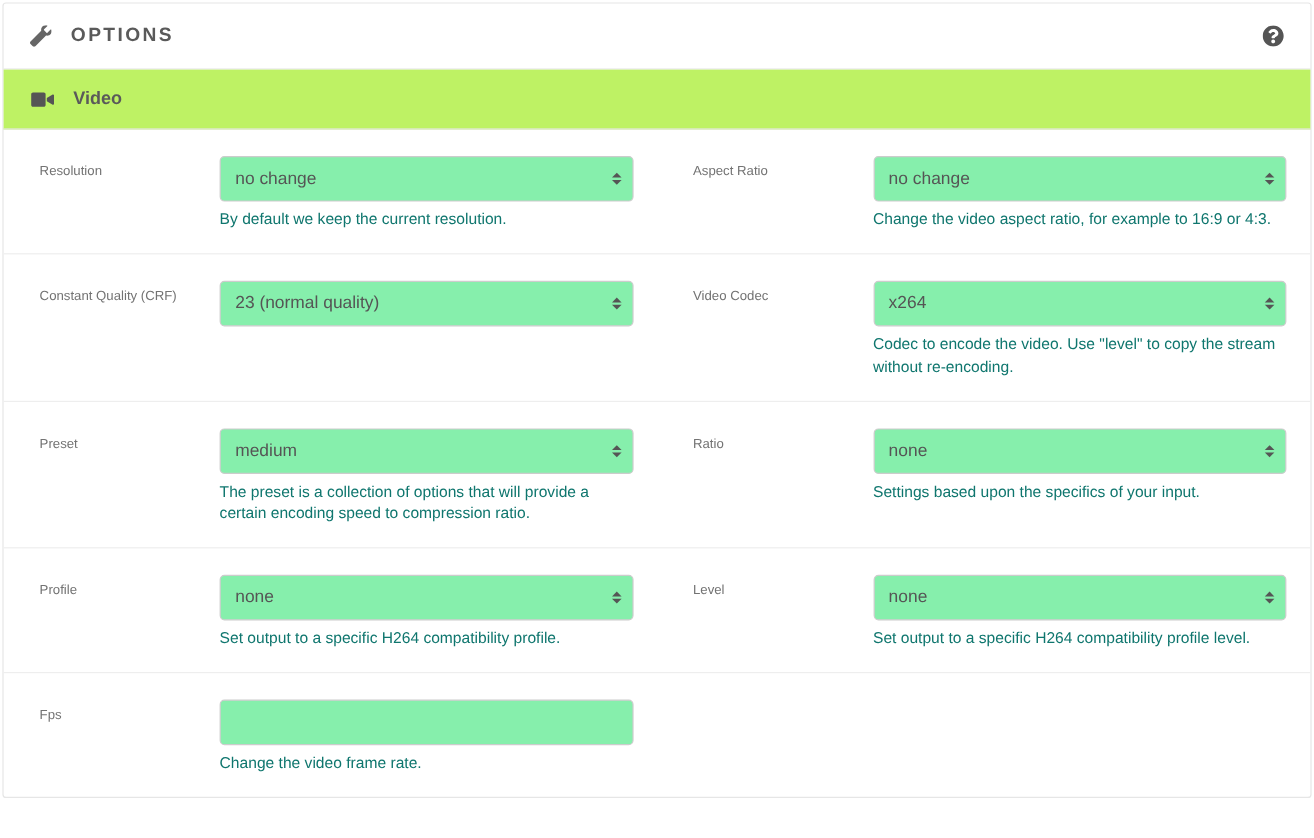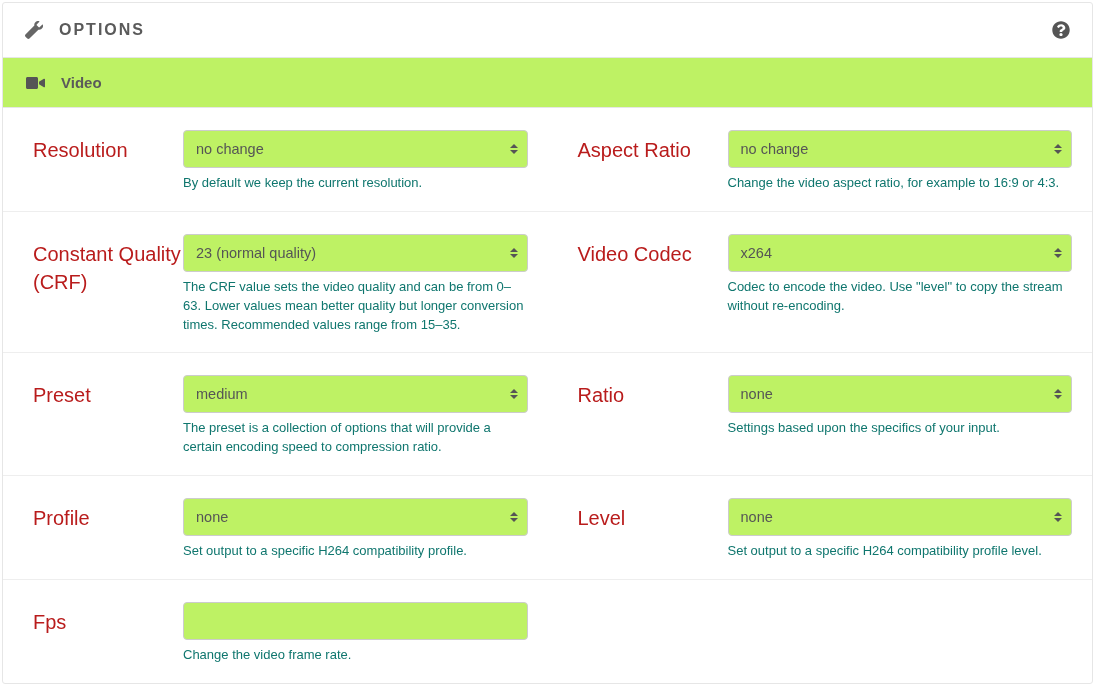--- a/index.html
+++ b/index.html
@@ -66,39 +66,39 @@
   }
   .form-row:last-of-type { border-bottom: none; }
   .form-col {
     display: flex;
     width: 50%;
   }
   .form-col.single { width: 50%; }
   .col-label {
     width: 180px;
     padding: 6px 0 0 30px;
-    font-size: 20px;
-    color: #b91c1c;
+    font-size: 11px;
+    color: #737373;
     line-height: 1.4;
     flex-shrink: 0;
   }
   .col-control {
     flex: 1;
     padding-right: 20px;
   }
   .select-wrap {
     position: relative;
     width: 100%;
   }
   .select, .text-input {
     width: 100%;
     height: 38px;
     border: 1px solid #ccc;
     border-radius: 4px;
-    background: #bef264;
+    background: #86efac;
     padding: 0 30px 0 12px;
     font-size: 14.5px;
     color: #555;
     appearance: none;
     -webkit-appearance: none;
     outline: none;
     cursor: pointer;
     display: flex;
     align-items: center;
   }
@@ -187,21 +187,20 @@
   <div class="form-row">
     <div class="form-col">
       <div class="col-label">Constant Quality (CRF)</div>
       <div class="col-control">
         <div class="select-wrap">
           <div class="select">
               <span>23 (normal quality)</span>
             </div>
           <span class="select-caret"></span>
         </div>
-        <div class="help-text">The CRF value sets the video quality and can be from 0–63. Lower values mean better quality but longer conversion times. Recommended values range from 15–35.</div>
       </div>
     </div>
     <div class="form-col">
       <div class="col-label">Video Codec</div>
       <div class="col-control">
         <div class="select-wrap">
           <div class="select">
               <span>x264</span>
             </div>
           <span class="select-caret"></span>

